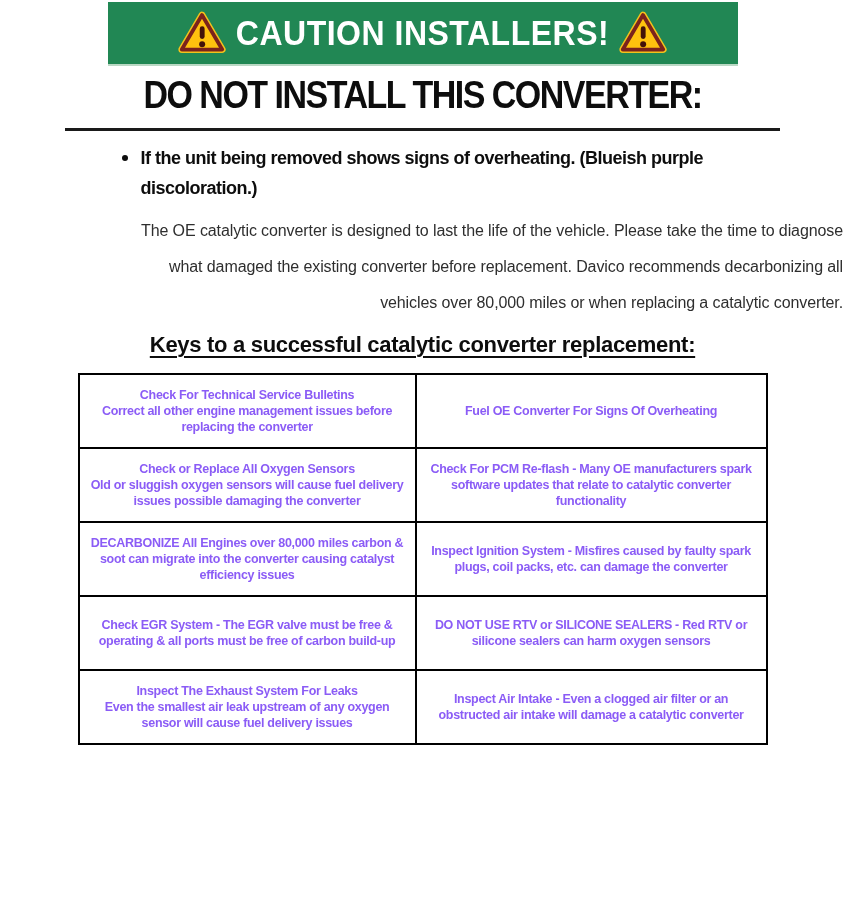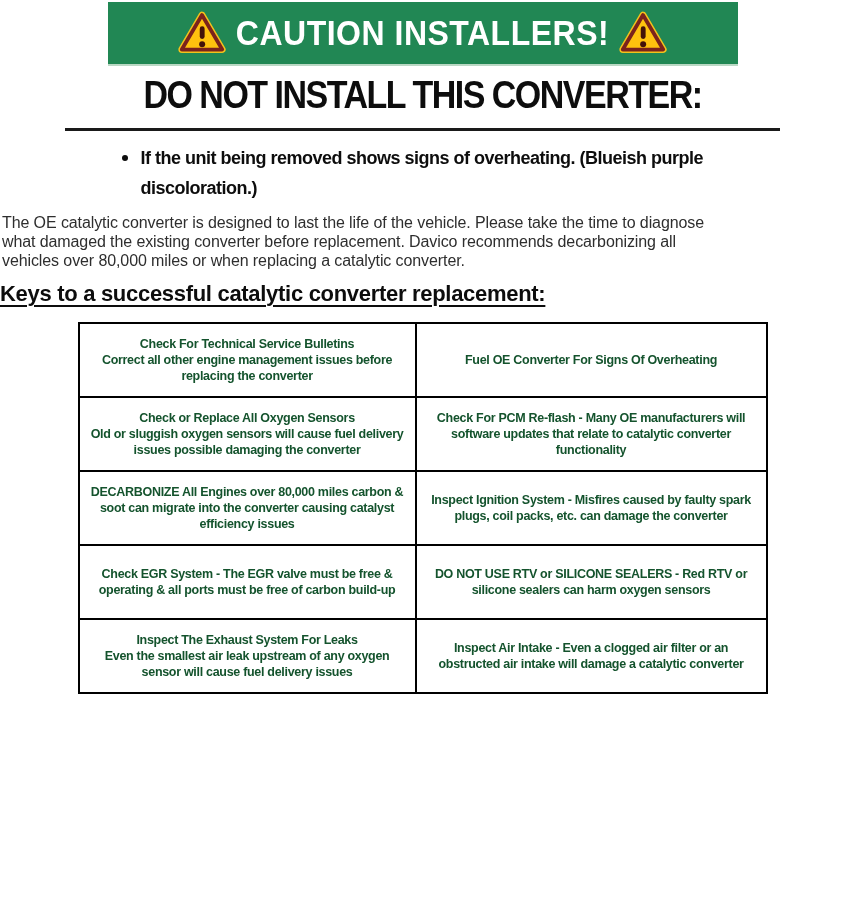--- a/index.html
+++ b/index.html
@@ -80,33 +80,33 @@
     width: 6px;
     height: 6px;
     border-radius: 50%;
     background: #0d0d0d;
   }
 
   
   .intro {
     margin: 10px auto 0 auto;
     width: 841px;
-    text-align: left;
+    text-align: right;
     font-size: 16px;
     font-weight: 400;
     letter-spacing: -0.1px;
-    line-height: 19px;
+    line-height: 36px;
     color: #2e2e2e;
     white-space: pre-line;
   }
 
   
   .keys-heading {
     margin-top: 10px;
-    text-align: left;
+    text-align: center;
     font-size: 22px;
     font-weight: 800;
     letter-spacing: -0.3px;
     line-height: 28px;
     color: #0d0d0d;
     text-decoration: underline;
     text-underline-offset: 4px;
     text-decoration-thickness: 2px;
   }
 
@@ -121,21 +121,21 @@
     width: 50%;
     height: 74px;
     padding: 4px 8px;
     text-align: center;
     vertical-align: middle;
     font-size: 12.5px;
     font-weight: 700;
     letter-spacing: -0.3px;
     line-height: 16px;
     white-space: pre-line;
-    color: #14532d;
+    color: #8b5cf6;
   }
   .tips-table td.col-left { width: 49%; }
   .tips-table td.col-right { width: 51%; }
 </style>
 </head>
 <body>
 
 <div class="banner" style="background: rgb(33, 135, 84);">
   <span class="warn-icon">
     <svg viewBox="0 0 64 58" width="48" height="44">
@@ -176,21 +176,21 @@
     <tr>
       <td class="col-left">Check For Technical Service Bulletins
 Correct all other engine management issues before
 replacing the converter</td>
       <td class="col-right">Fuel OE Converter For Signs Of Overheating</td>
     </tr>
     <tr>
       <td class="col-left">Check or Replace All Oxygen Sensors
 Old or sluggish oxygen sensors will cause fuel delivery
 issues possible damaging the converter</td>
-      <td class="col-right">Check For PCM Re-flash - Many OE manufacturers will
+      <td class="col-right">Check For PCM Re-flash - Many OE manufacturers spark
 software updates that relate to catalytic converter
 functionality</td>
     </tr>
     <tr>
       <td class="col-left">DECARBONIZE All Engines over 80,000 miles carbon &amp;
 soot can migrate into the converter causing catalyst
 efficiency issues</td>
       <td class="col-right">Inspect Ignition System - Misfires caused by faulty spark
 plugs, coil packs, etc. can damage the converter</td>
     </tr>

